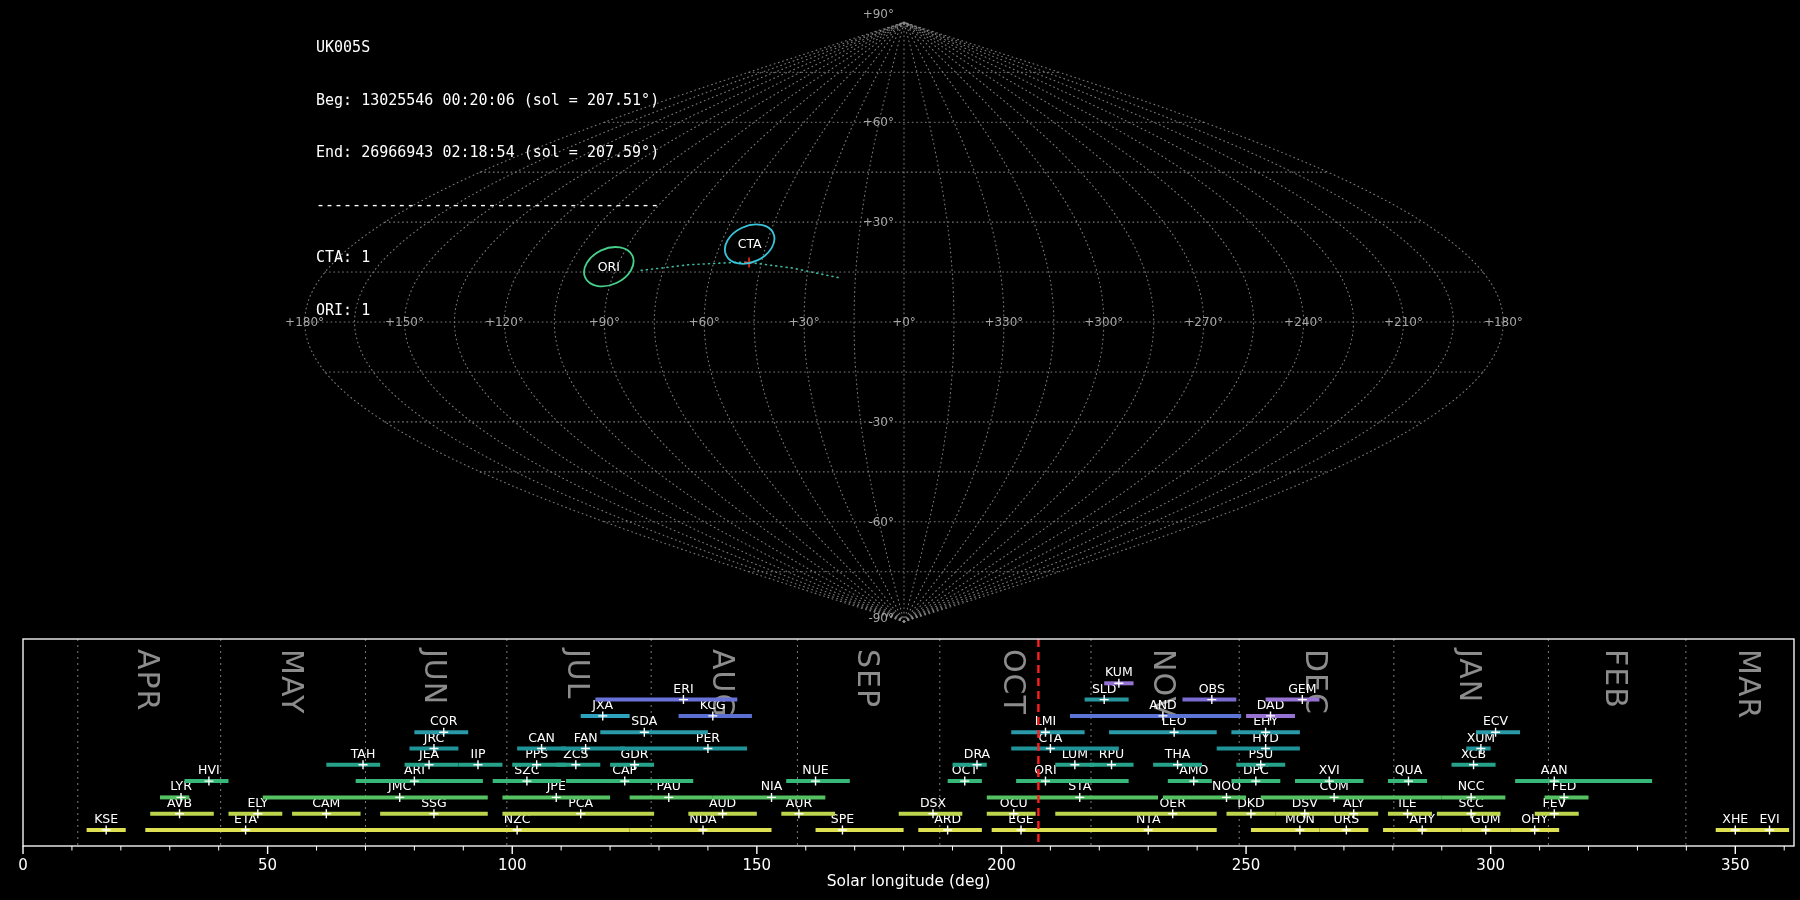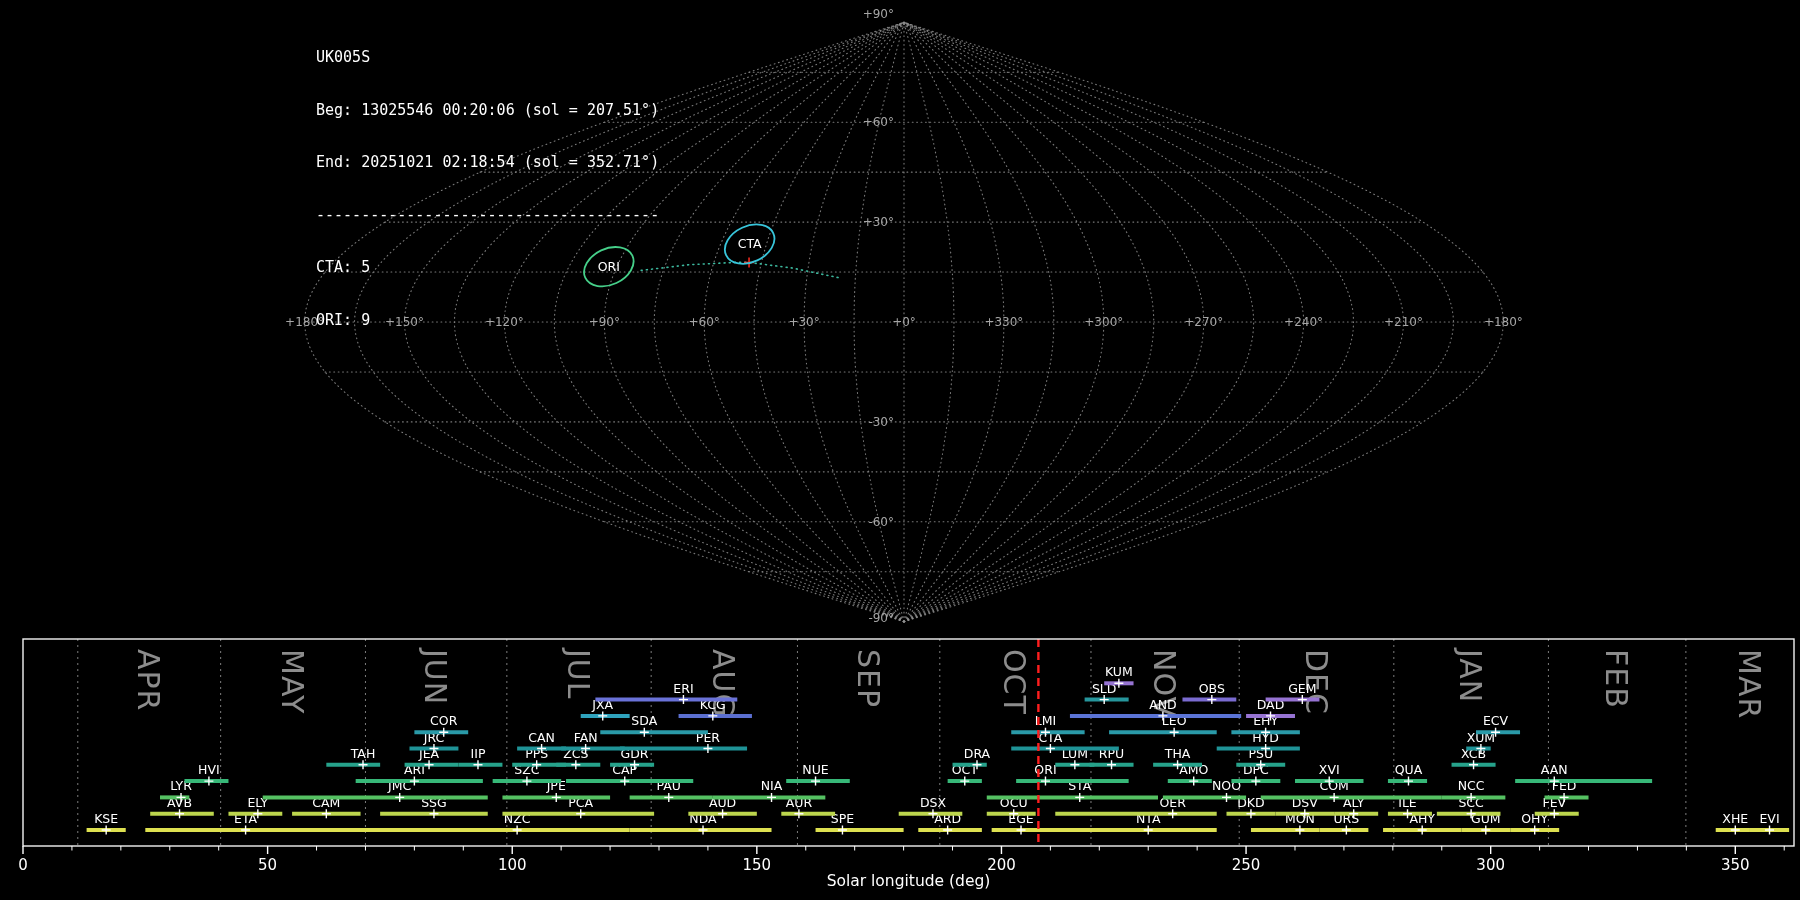--- a/index.html
+++ b/index.html
@@ -1,19 +1,19 @@
 <!DOCTYPE html>
 <html><head>
 <meta charset="utf-8">
 <style>
   html,body{margin:0;padding:0;background:#000;}
   .stage{position:relative;width:1800px;height:900px;background:#000;overflow:hidden;
          font-family:"DejaVu Sans",sans-serif;}
   #fig{position:absolute;left:0;top:0;}
-  .info{position:absolute;left:316px;top:14px;color:#fff;z-index:2;
+  .info{position:absolute;left:316px;top:4px;color:#fff;z-index:2;
         font-family:"DejaVu Sans Mono",monospace;font-size:15px;line-height:17.5px;white-space:pre;}
 </style>
 </head>
 <body>
 
 <div class="stage">
   <svg id="fig" width="1800" height="900" viewBox="0 0 1800 900">
       <g>
         <line x1="748.863864365549" y1="571.75" x2="1059.136135634451" y2="571.75" fill="none" stroke="#8f8f8f" stroke-width="1.1" stroke-dasharray="0.8 3.6" stroke-linecap="round" opacity="0.85"></line>
         <line x1="604.3" y1="521.8" x2="1203.7" y2="521.8" fill="none" stroke="#8f8f8f" stroke-width="1.1" stroke-dasharray="0.8 3.6" stroke-linecap="round" opacity="0.85"></line>
@@ -410,18 +410,18 @@
         <line x1="1735.292817679558" y1="846" x2="1735.292817679558" y2="854" stroke="#ffffff" stroke-width="1.4"></line>
         <text x="1735.292817679558" y="870" font-size="15" fill="#ffffff" text-anchor="middle" font-family="&quot;DejaVu Sans&quot;, sans-serif">350</text>
         <line x1="1784.2154696132598" y1="846" x2="1784.2154696132598" y2="850.5" stroke="#ffffff" stroke-width="1"></line>
         <text x="908.5" y="886" font-size="15.5" fill="#ffffff" text-anchor="middle" font-family="&quot;DejaVu Sans&quot;, sans-serif">Solar longitude (deg)</text>
       </g>
     </svg>
 
   <div class="info">
     <div>UK005S</div>
     <div>Beg: 13025546 00:20:06 (sol = 207.51°)</div>
-    <div>End: 20251021 02:18:54 (sol = 352.71°)</div>
+    <div>End: 26966943 02:18:54 (sol = 207.59°)</div>
     <div>--------------------------------------</div>
-    <div>CTA: 5</div>
-    <div>ORI: 9</div>
+    <div>CTA: 1</div>
+    <div>ORI: 1</div>
   </div>
 </div>
 
 </body></html>

